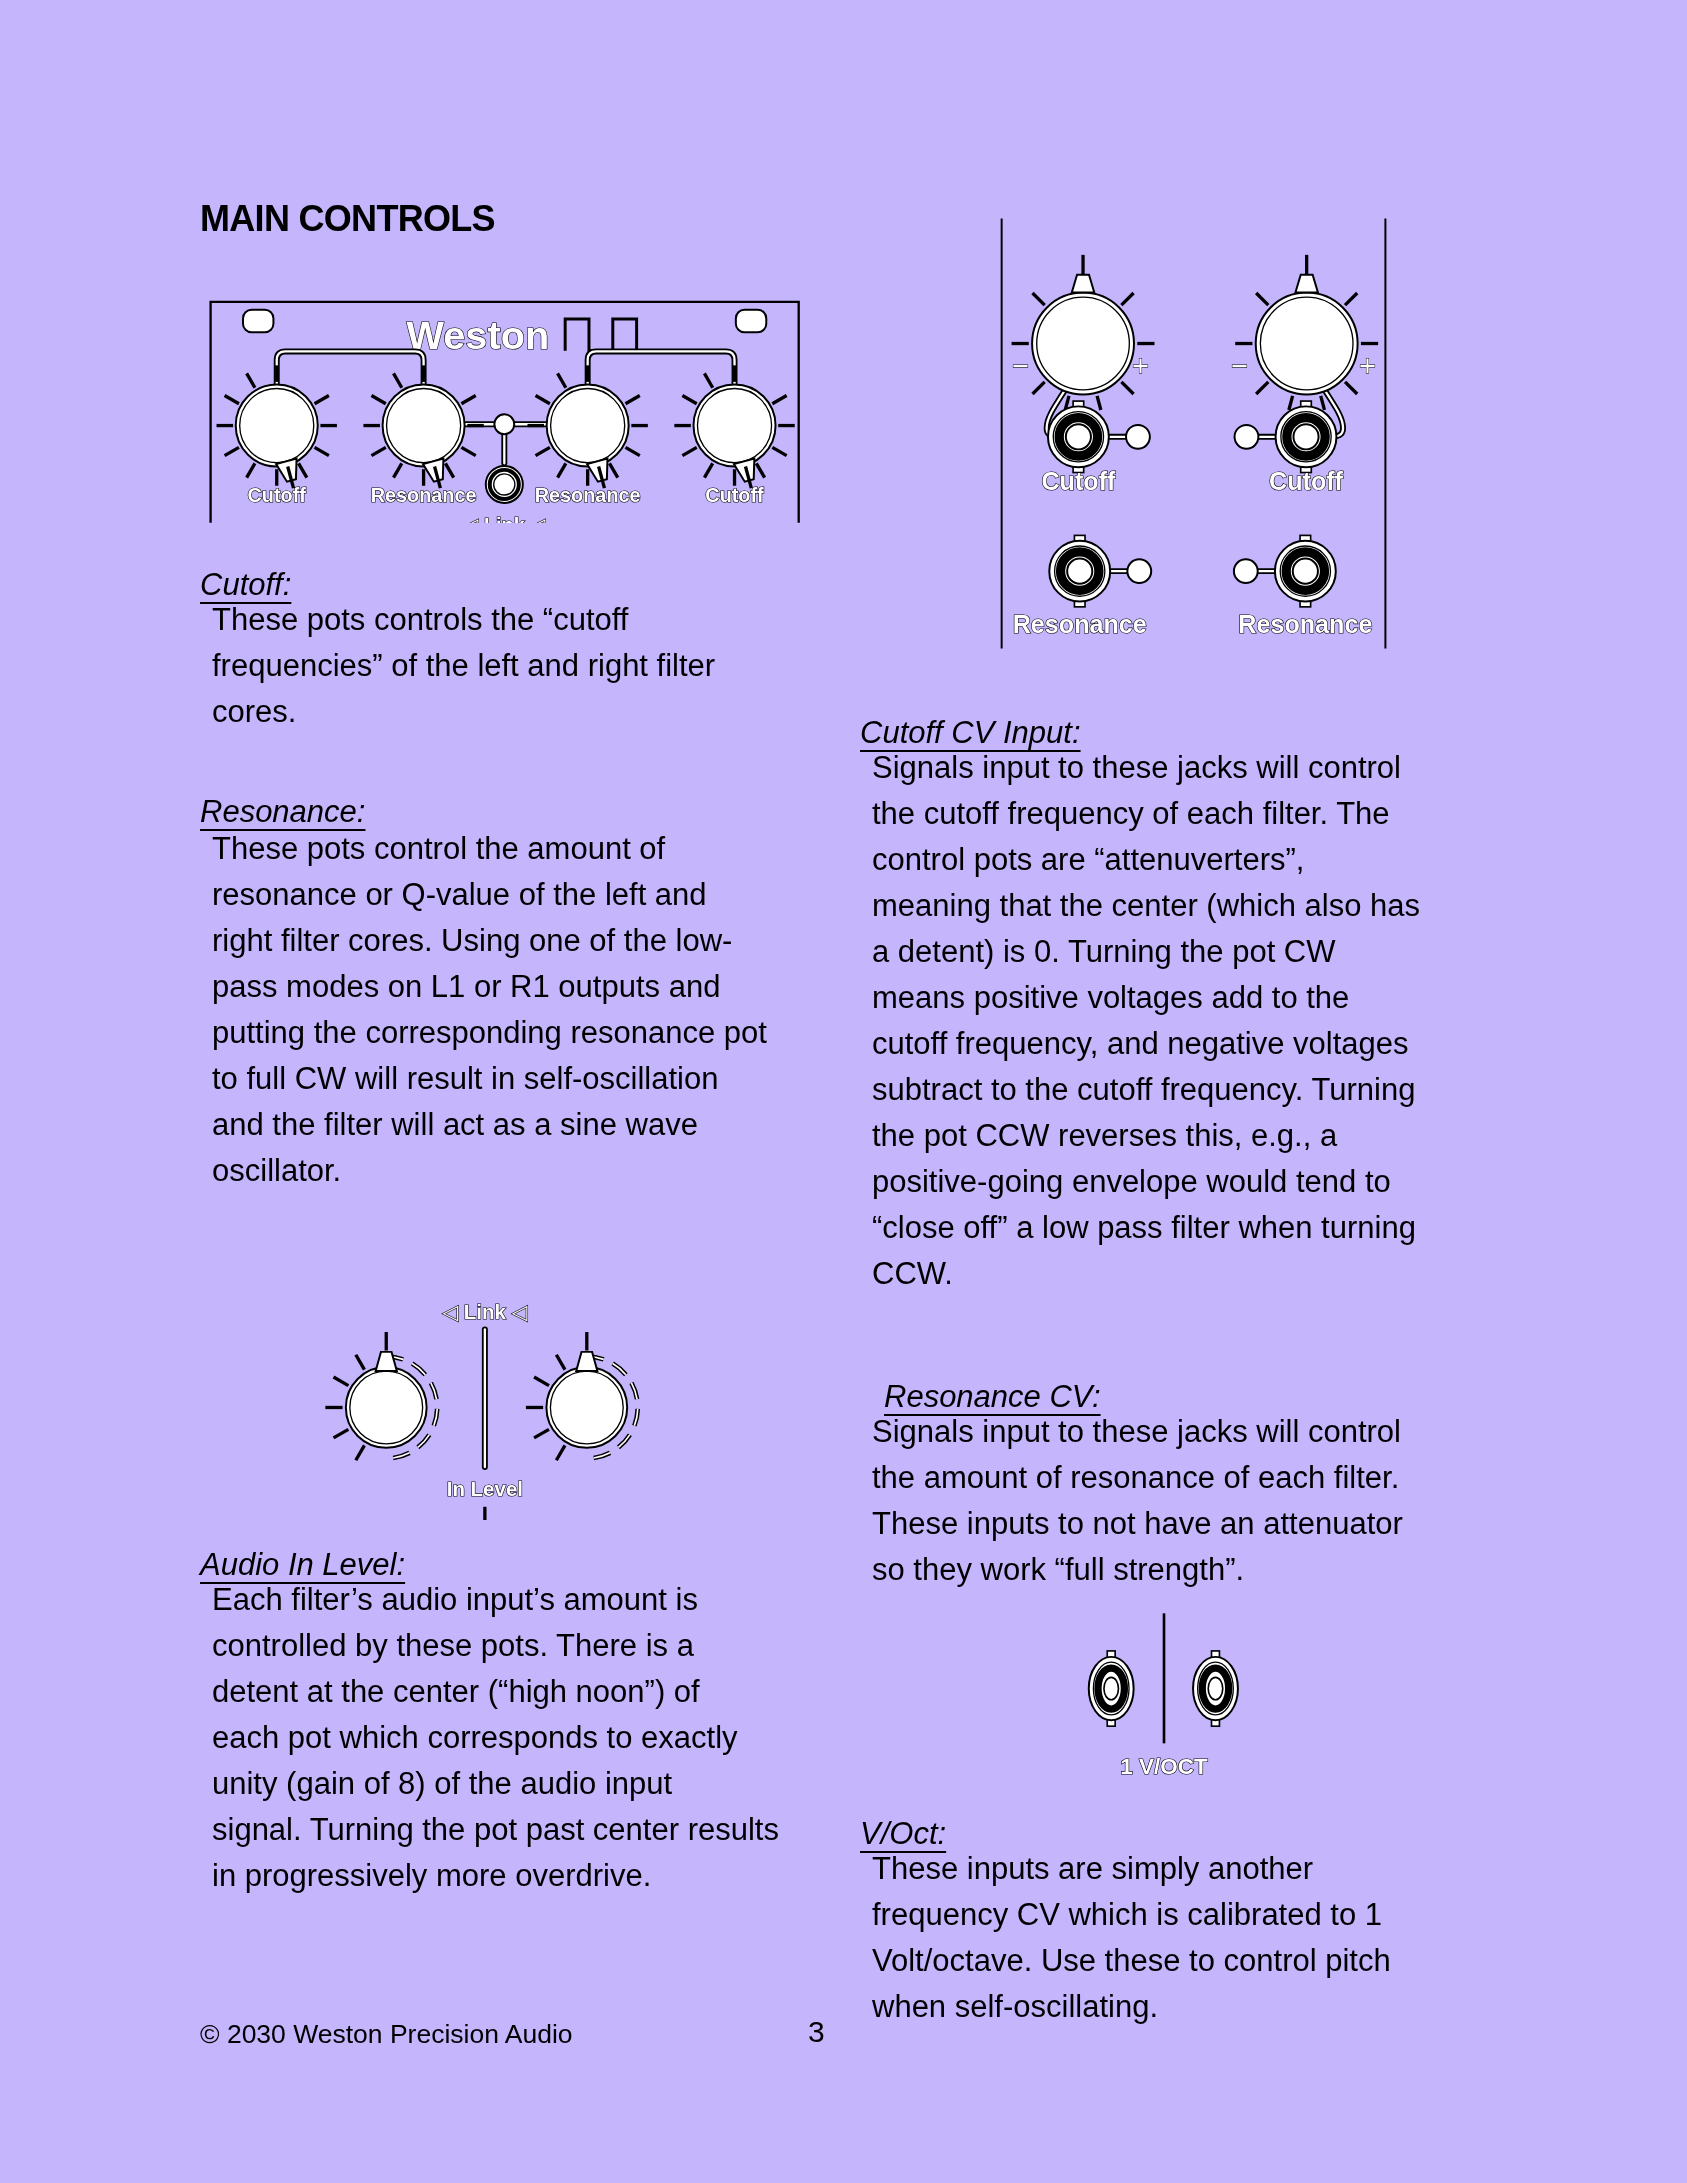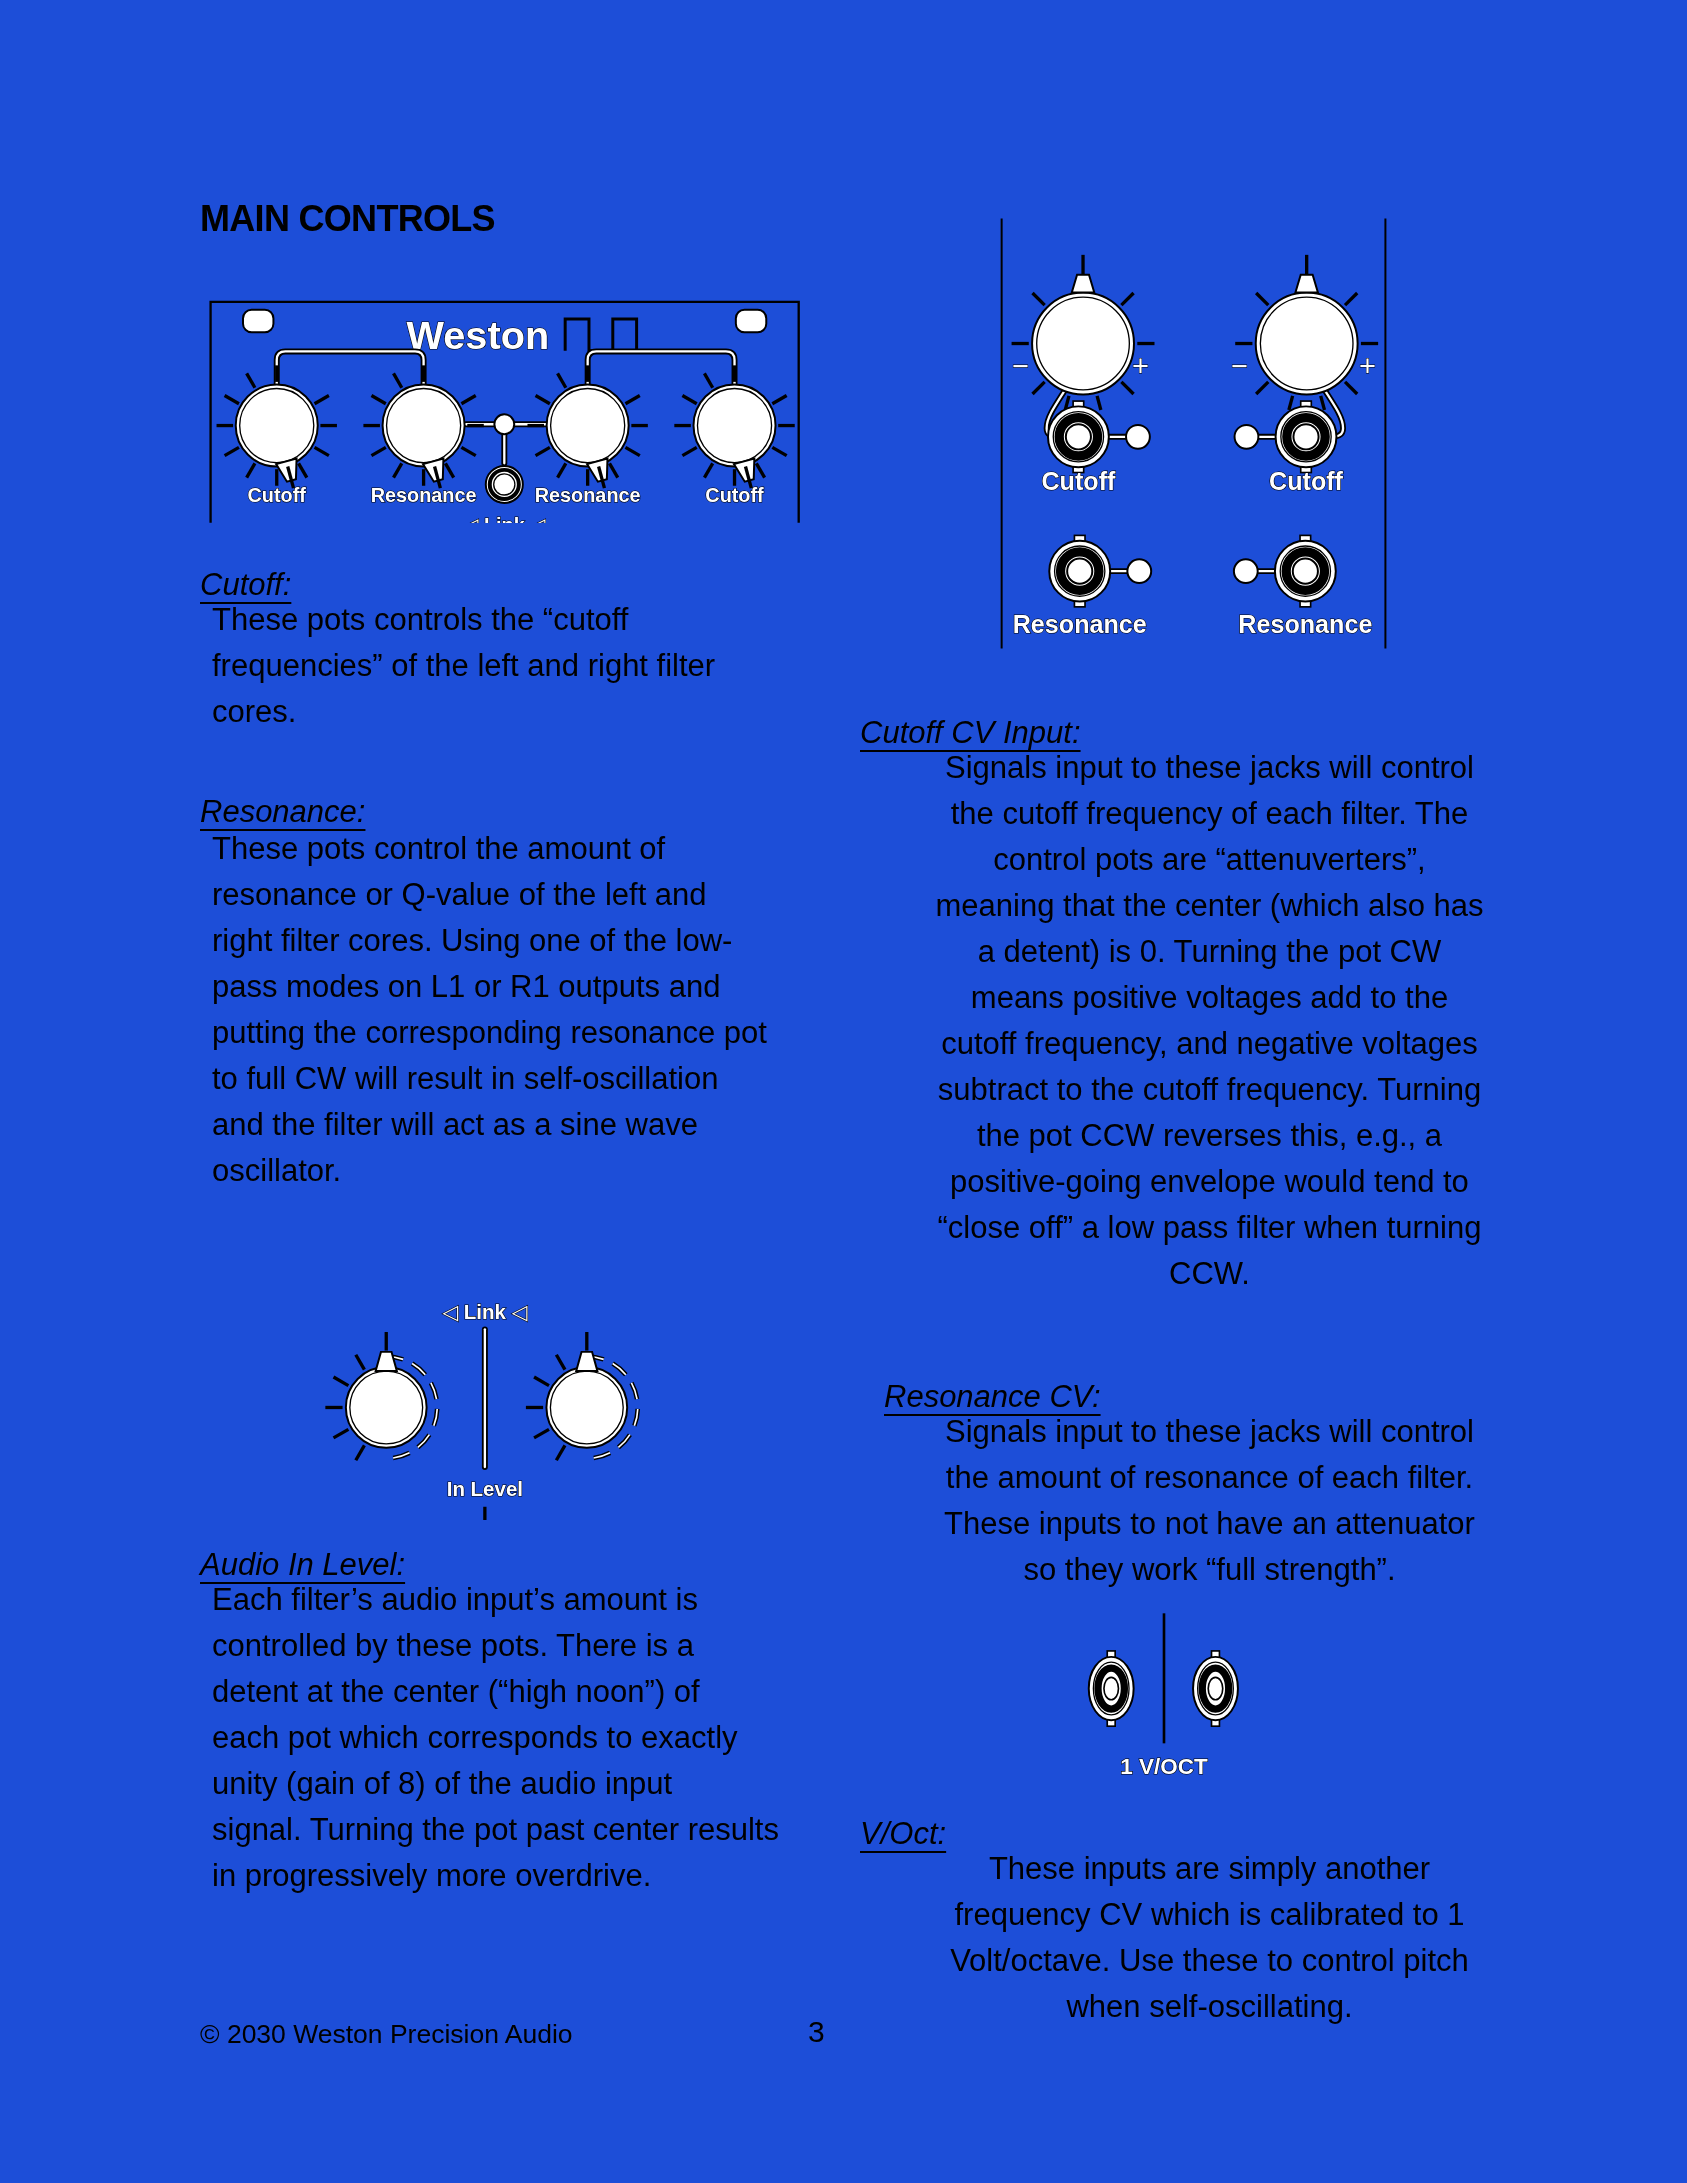--- a/index.html
+++ b/index.html
@@ -1,24 +1,24 @@
 <!DOCTYPE html>
 <html style="font-size:10.6px"><head>
 <meta charset="utf-8">
 <style>
   html,body{margin:0;padding:0;background:#777;}
-  .page{position:relative;width:1687px;height:2183px;background:#1d4ed8;margin:0 auto;
+  .page{position:relative;width:1687px;height:2183px;background:#c4b5fd;margin:0 auto;
         font-family:"Liberation Sans",sans-serif;color:#000;overflow:hidden;}
   .abs{position:absolute;}
   .h-main{font-size:36px;font-weight:800;letter-spacing:-0.7px;}
   .h-sec{font-size:31px;font-style:italic;text-decoration:underline;
          text-decoration-thickness:2px;text-underline-offset:6.6px;margin-top:15px;}
   .para{font-size:31px;line-height:46px;white-space:pre-line;margin-left:12px;}
   .leftcol{width:708px;}
-  .rightcol{width:675px;text-align:center;}
+  .rightcol{width:675px;}
   .footer-text{font-size:26.5px;}
   .page-num{font-size:30px;}
   svg{overflow:hidden;}
   svg text{font-family:"Liberation Sans","DejaVu Sans",sans-serif;}
   .outl{fill:#fff;stroke:#000;stroke-width:1.8;paint-order:stroke;font-weight:700;}
   .outl-thin{fill:#fff;stroke:#000;stroke-width:1.5;paint-order:stroke;font-weight:400;}
   .ln{stroke:#000;fill:none;}
   .knobC{fill:#fff;stroke:#000;stroke-width:3;}
   .knobC2{fill:none;stroke:#000;stroke-width:2;}
   .ray{stroke:#000;stroke-width:5;fill:none;}

